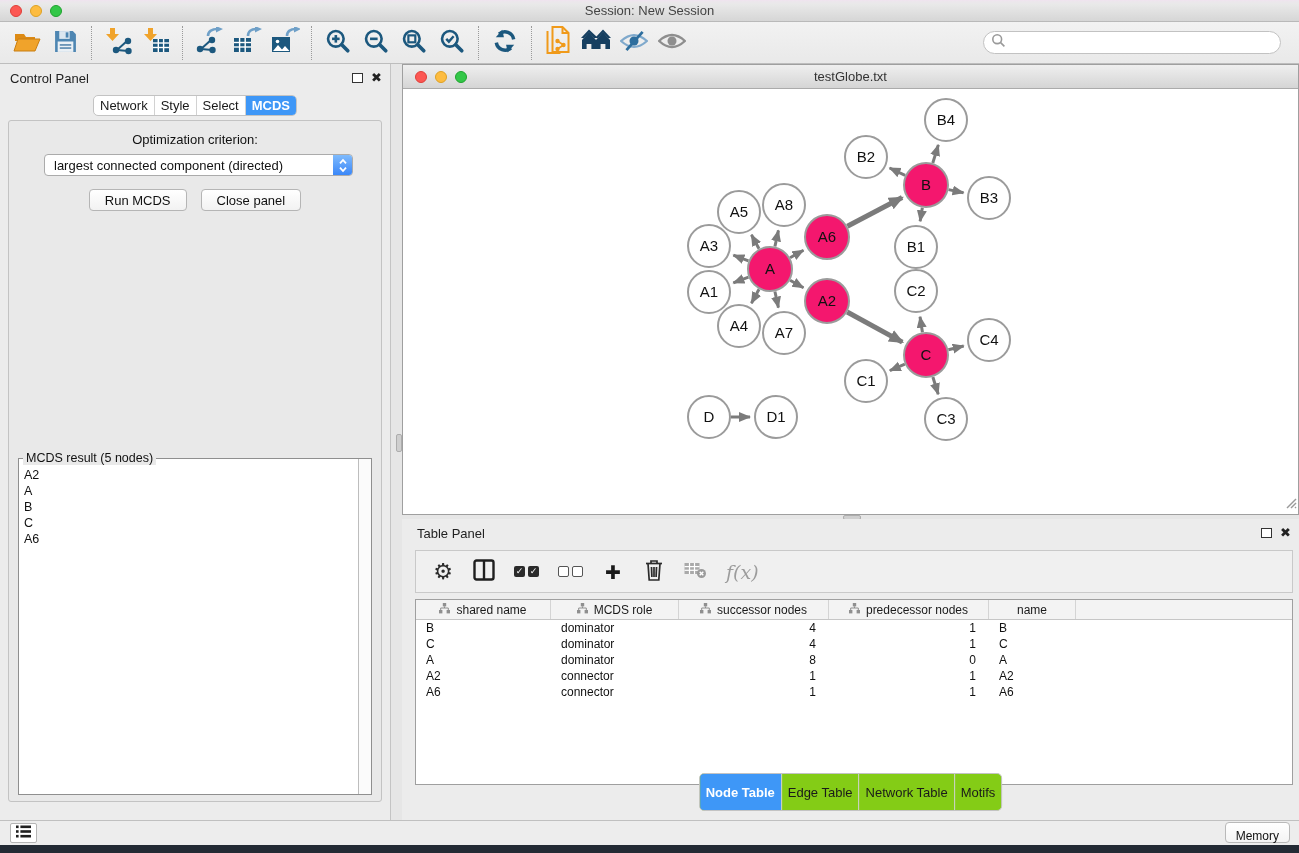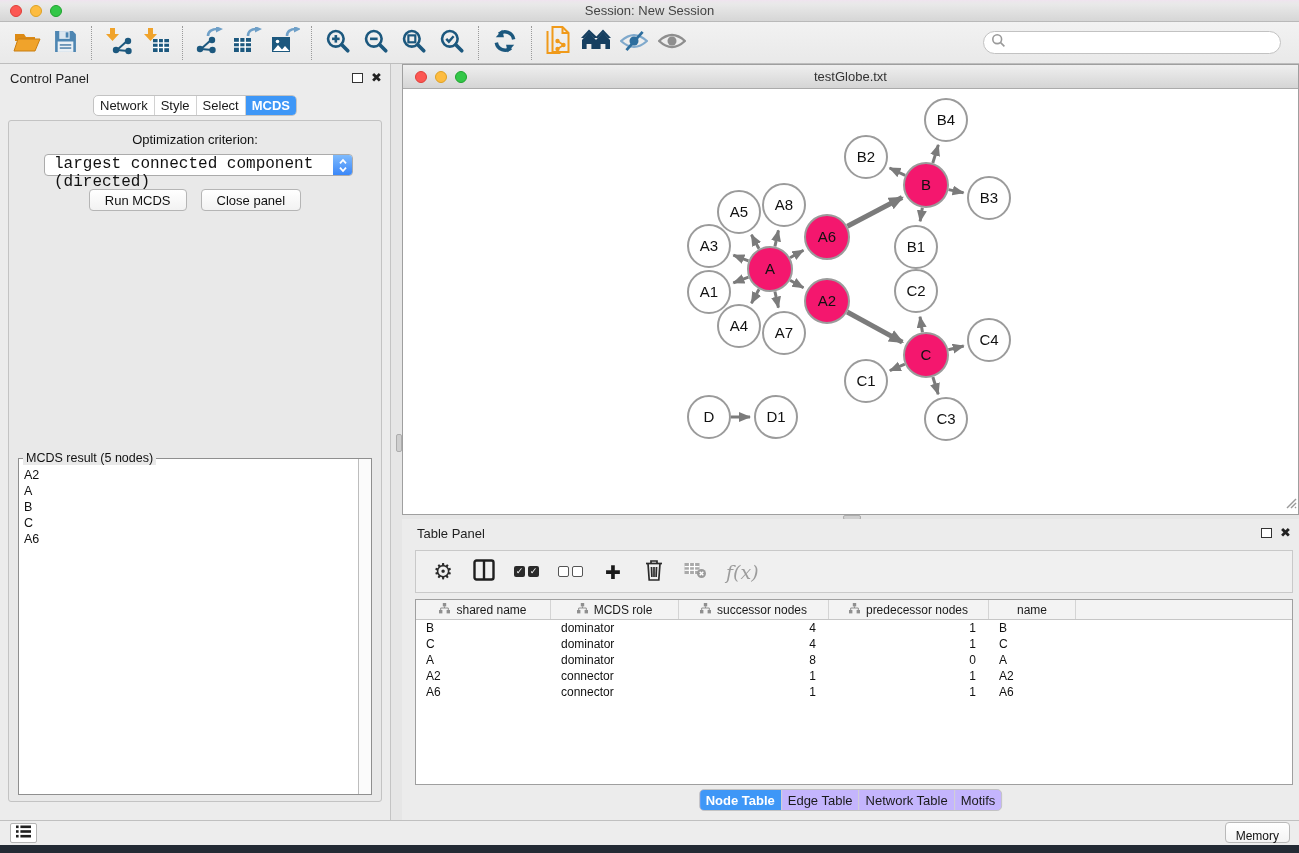--- a/index.html
+++ b/index.html
@@ -35,21 +35,21 @@
   .close-ic { font-size:13px; color:#222; line-height:11px; }
   #cp-tabs { position:absolute; left:50%; transform:translateX(-50%); top:31px; display:flex;
     border:1px solid #C3C3C3; border-radius:5px; overflow:hidden; background:#fff; height:21px; }
   .seg { padding:2px 6px; font-size:13px; color:#1a1a1a; border-left:1px solid #D2D2D2; display:flex; align-items:center; }
   .seg:first-child { border-left:0; }
   .seg.active { background:#3E97F7; color:#fff;font-weight:bold; }
   #cp-body { position:absolute; left:8px; right:8px; top:56px; bottom:18px; background:#E9E9E9;
     border:1px solid #C3C3C3; border-radius:3px; }
   #opt-label { position:absolute; left:0; right:0; top:11px; text-align:center; font-size:13px; color:#111; }
   #criterion-select { position:absolute; left:35px; right:28px; top:33px; height:22px; background:#fff;
-    border:1px solid #ABABAB; border-radius:4px; font-size:16px; color:#111; display:flex; padding-left:9px;font-family:Liberation Mono, monospace; }
+    border:1px solid #ABABAB; border-radius:4px; font-size:13px; color:#111; display:flex; align-items:center; padding-left:9px; }
   #criterion-select .stepper { position:absolute; right:0; top:0; bottom:0; width:19px; border-radius:0 3px 3px 0;
     background:linear-gradient(#7FBBFD,#3B87F8); display:flex; align-items:center; justify-content:center; }
   #cp-buttons { position:absolute; left:0; right:0; top:68px; display:flex; justify-content:center; gap:14px; }
   .mac-btn { background:linear-gradient(#FFFFFF,#F2F2F2); border:1px solid #B5B5B5; border-radius:4px;
     font-size:13px; color:#111; height:22px; padding:0 15px; font-family:inherit; }
   #mcds-result { position:absolute; left:9px; right:9px; top:337px; bottom:6px; background:#fff; border:1px solid #8F8F8F; }
   #mcds-result .legend { position:absolute; top:-8px; left:4px; background:#E9E9E9; padding:0 3px; font-size:12.5px; color:#111; }
   #mcds-list { position:absolute; left:0; top:4px; right:14px; bottom:0; padding:4px 0 0 5px; }
   .result-item { font-size:12.5px; color:#111; line-height:16px; }
   #mcds-scroll { position:absolute; right:0; top:0; bottom:0; width:13px; border-left:1px solid #BDBDBD; background:#FBFBFB; }
@@ -81,21 +81,21 @@
   #data-table { position:absolute; left:13px; right:6px; top:80px; bottom:35px; background:#fff; border:1px solid #9F9F9F; }
   #thead { display:flex; height:20px; background:#F3F3F3; border-bottom:1px solid #C6C6C6; }
   .th { display:flex; align-items:center; justify-content:center; gap:6px; font-size:12px; color:#1a1a1a;
     border-right:1px solid #D4D4D4; overflow:hidden; }
   .tr { display:flex; height:16px; align-items:center; }
   .td { font-size:12px; color:#111; overflow:hidden; white-space:nowrap; }
   .td.left { padding-left:10px; text-align:left; }
   .td.right { padding-right:13px; text-align:right; }
 
   #tbl-tabs { position:absolute; left:50%; transform:translateX(-50%); bottom:9px; display:flex;
-    border:1px solid #C3C3C3; border-radius:5px; overflow:hidden; background:#c4b5fd; height:22px; }
+    border:1px solid #C3C3C3; border-radius:5px; overflow:hidden; background:#84cc16; height:38px; }
 
   
   #status-bar { left:0; top:820px; width:1299px; height:25px; background:#EDEDED; border-top:1px solid #C0C0C0; }
   #task-list-button { position:absolute; left:10px; top:2px; width:27px; height:20px; background:#fff;
     border:1px solid #B5B5B5; border-radius:2px; display:flex; align-items:center; justify-content:center; }
   #memory-button { position:absolute; right:9px; top:1px; height:21px; background:linear-gradient(#FFFFFF,#F4F4F4);
     border:1px solid #B9B9B9; border-radius:4px; display:flex; align-items:center; gap:6px; padding:0 10px; font-size:12px; color:#111;flex-direction:column; }
   .mem-dot { width:10px; height:10px; border-radius:50%; }
   #desktop-strip { left:0; top:845px; width:1299px; height:8px; background:#232A34; }
 </style>

